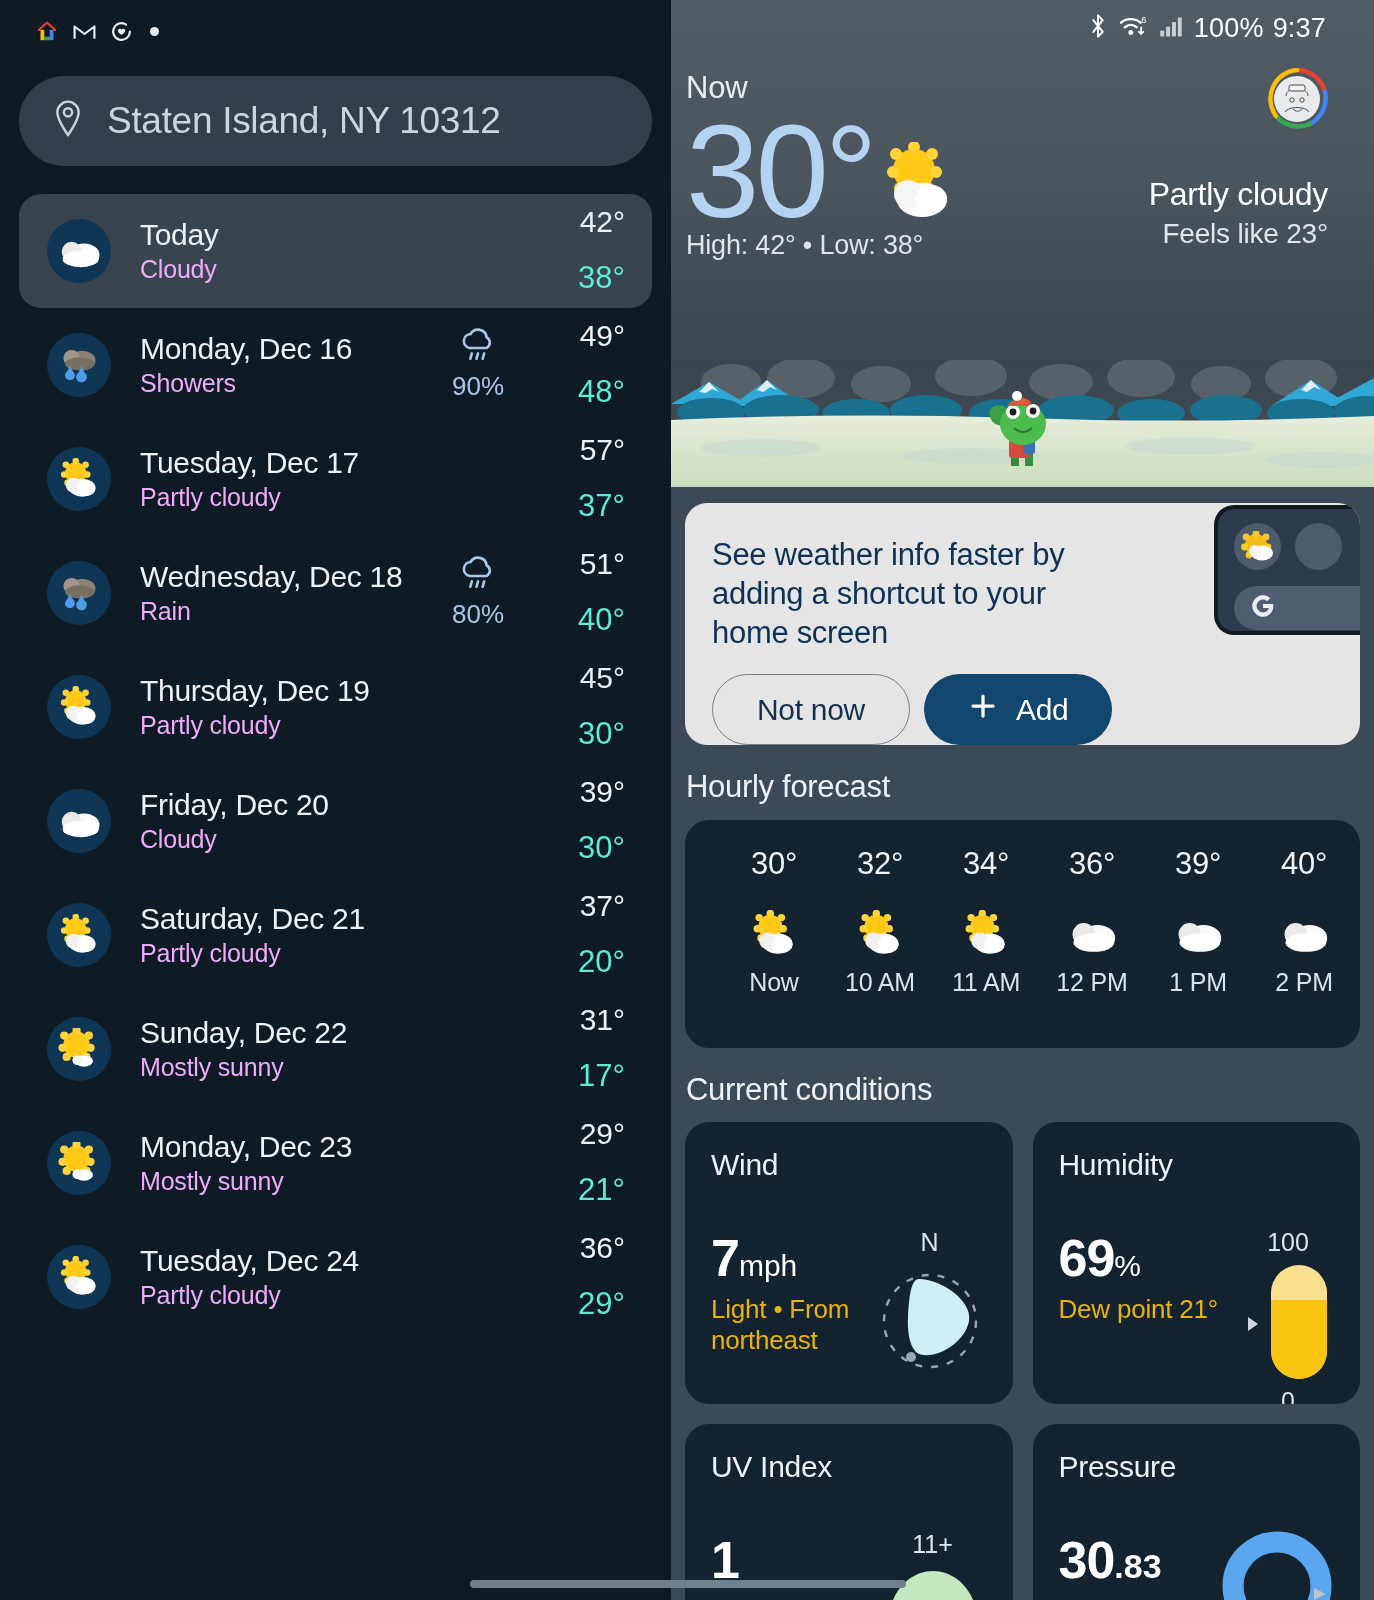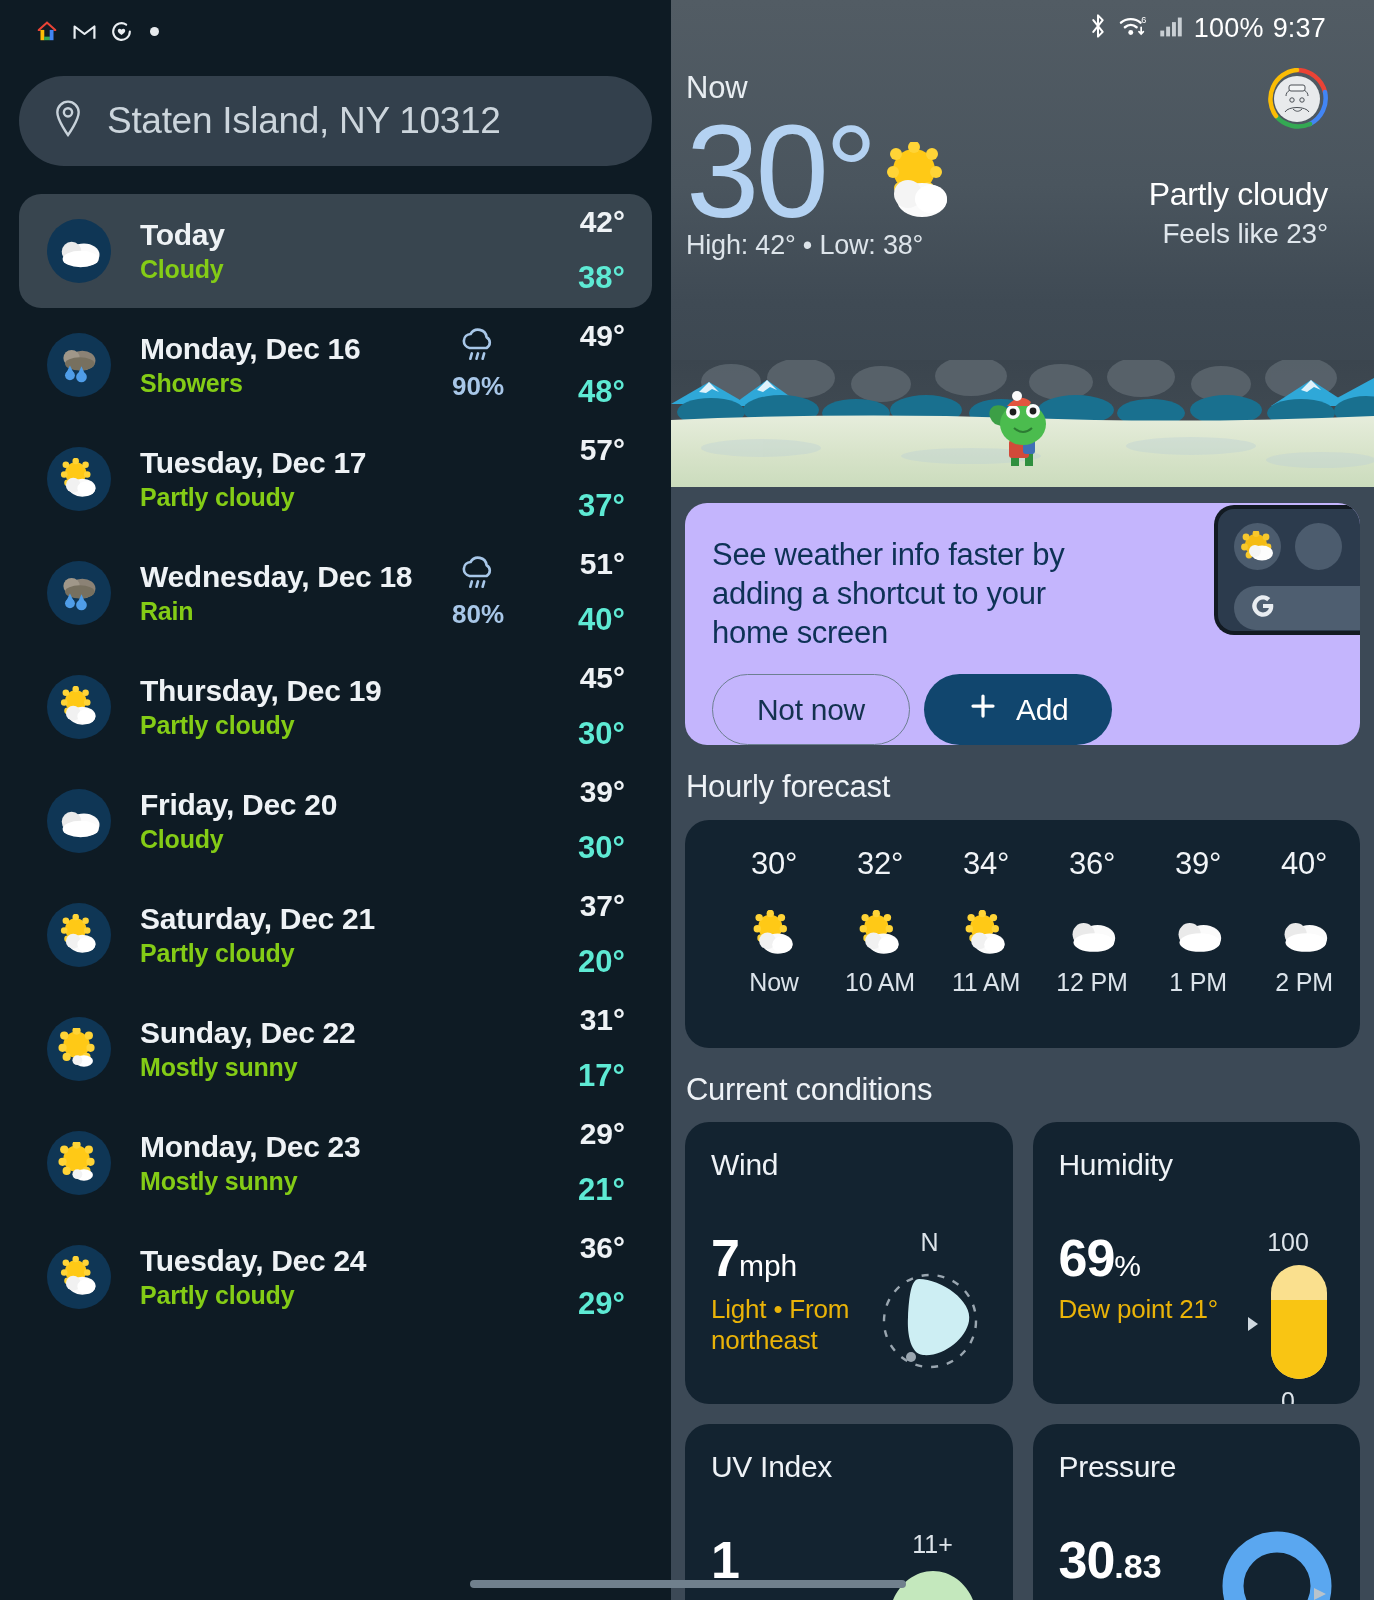--- a/index.html
+++ b/index.html
@@ -41,33 +41,32 @@
   }
 
   .daylist { margin-top:28px; }
   .day-row {
     display:flex; align-items:center;
     height:114px;
     margin:0 19px;
     padding:0 27px 0 28px;
     border-radius:22px;
     position:relative;
-    font-weight:bold;
   }
   .day-row.selected { background:#38454f; }
   .day-icon-wrap {
     width:64px; height:64px; border-radius:50%;
     background:#0f3655;
     display:flex; align-items:center; justify-content:center;
     flex:0 0 64px;
     overflow:hidden;
   }
   .day-text { margin-left:29px; flex:1; min-width:0; }
   .day-name { font-size:30px; color:#eef2f5; line-height:1.17; letter-spacing:-0.3px; }
-  .day-cond { font-size:25px; color:#84cc16; line-height:1.25; margin-top:2px; letter-spacing:-0.2px; }
+  .day-cond { font-size:25px; color:#f0abfc; line-height:1.25; margin-top:2px; letter-spacing:-0.2px; }
   .day-precip {
     display:flex; flex-direction:column; align-items:center;
     width:86px; margin-right:20px;
   }
   .day-precip .pct { font-size:26px; color:#a8c7e8; margin-top:3px; }
   .day-temps { text-align:right; width:84px; }
   .day-hi { font-size:30px; color:#eef2f5; line-height:1.17; }
   .day-lo { font-size:31px; color:#5eead4; line-height:1.25; margin-top:20px; }
 
   
@@ -107,21 +106,21 @@
   }
   .cond-name { font-size:32px; color:#fff; letter-spacing:-0.3px; }
   .cond-feels { font-size:28px; color:#dfe6ec; margin-top:5px; letter-spacing:-0.2px; }
 
   .scene { position:absolute; left:0; right:0; bottom:0; height:127px; }
 
   
   .promo {
     position:relative;
     margin:16px 14px 0 14px;
-    background:#c4b5fd;
+    background:#e5e5e5;
     border-radius:22px;
     min-height:223px;
     overflow:hidden;
   }
   .promo-text {
     font-size:31px; color:#0e3256; line-height:1.26;
     padding:32px 34px 0 27px; max-width:470px; letter-spacing:-0.3px;
   }
   .promo-btns { display:flex; align-items:center; gap:14px; padding:22px 0 0 27px; }
   .btn-outline {

